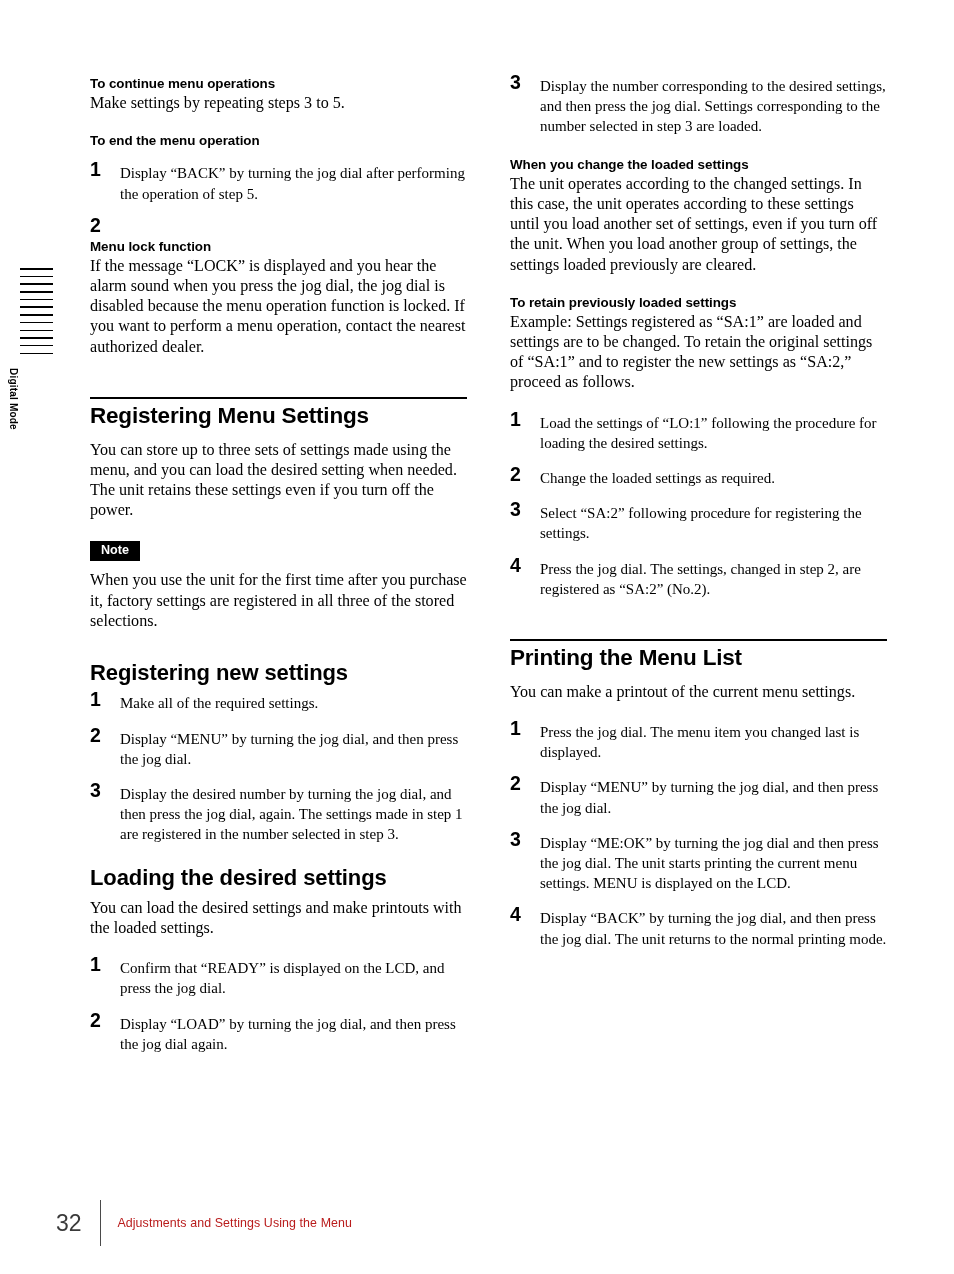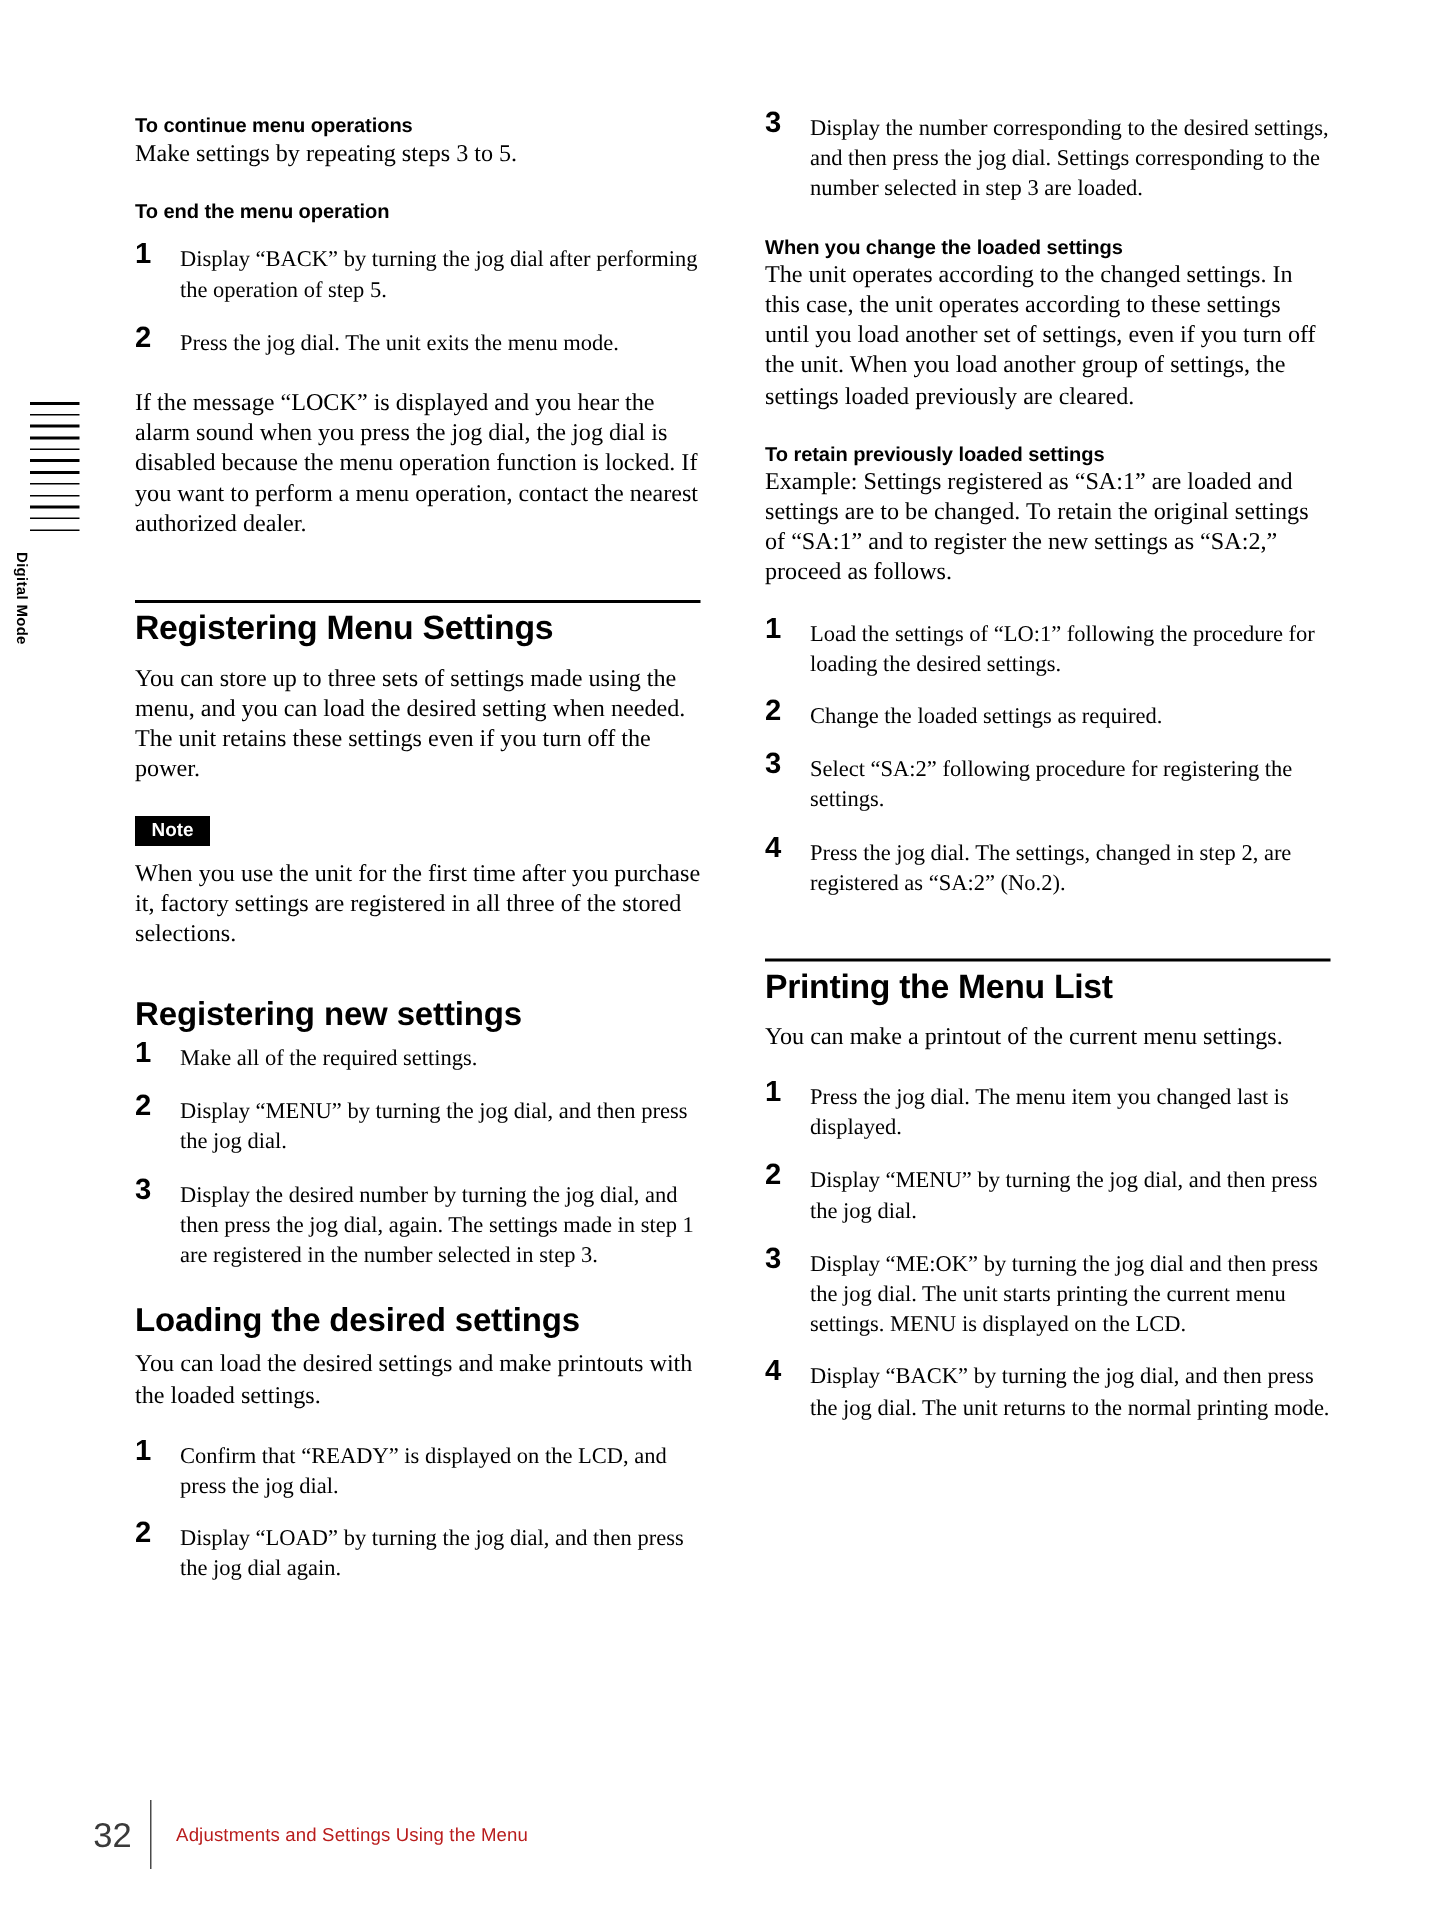--- a/index.html
+++ b/index.html
@@ -138,21 +138,20 @@
     height: 46px;
     display: flex;
     align-items: center;
   }
   #footer .page-no {
     font-family: "Liberation Sans", sans-serif;
     font-size: 23px;
     font-weight: normal;
     color: #3a3a3a;
     width: 38px;
-    text-align: center;
   }
   #footer .divider {
     width: 1.4px;
     height: 46px;
     background: #4a4a4a;
     margin: 0 16px 0 6px;
   }
   #footer .foot-text {
     font-family: "Liberation Sans", sans-serif;
     font-size: 12.4px;
@@ -190,26 +189,26 @@
 
   <div class="gap-sm"></div>
 
   <div class="steps">
     <div class="step">
       <span class="num">1</span>
       <span class="txt">Display “BACK” by turning the jog dial after performing the operation of step 5.</span>
     </div>
     <div class="step">
       <span class="num">2</span>
-      <span class="txt">Press the jog dial. The unit exits the menu mode.</span>
-    </div>
-  </div>
-
-  <div class="gap-md"></div>
-
+    </div>
+  </div>
+
+  <div class="gap-md"></div>
+
+  <h3 class="run-in-heading">Menu lock function</h3>
   <p class="body">If the message “LOCK” is displayed and you hear the alarm sound when you press the jog dial, the jog dial is disabled because the menu operation function is locked. If you want to perform a menu operation, contact the nearest authorized dealer.</p>
 
   <div class="gap-xl"></div>
 
   <div class="sec-rule"></div>
   <h1 class="section-title">Registering Menu Settings</h1>
   <p class="body">You can store up to three sets of settings made using the menu, and you can load the desired setting when needed. The unit retains these settings even if you turn off the power.</p>
 
   <div class="gap-md"></div>
 

